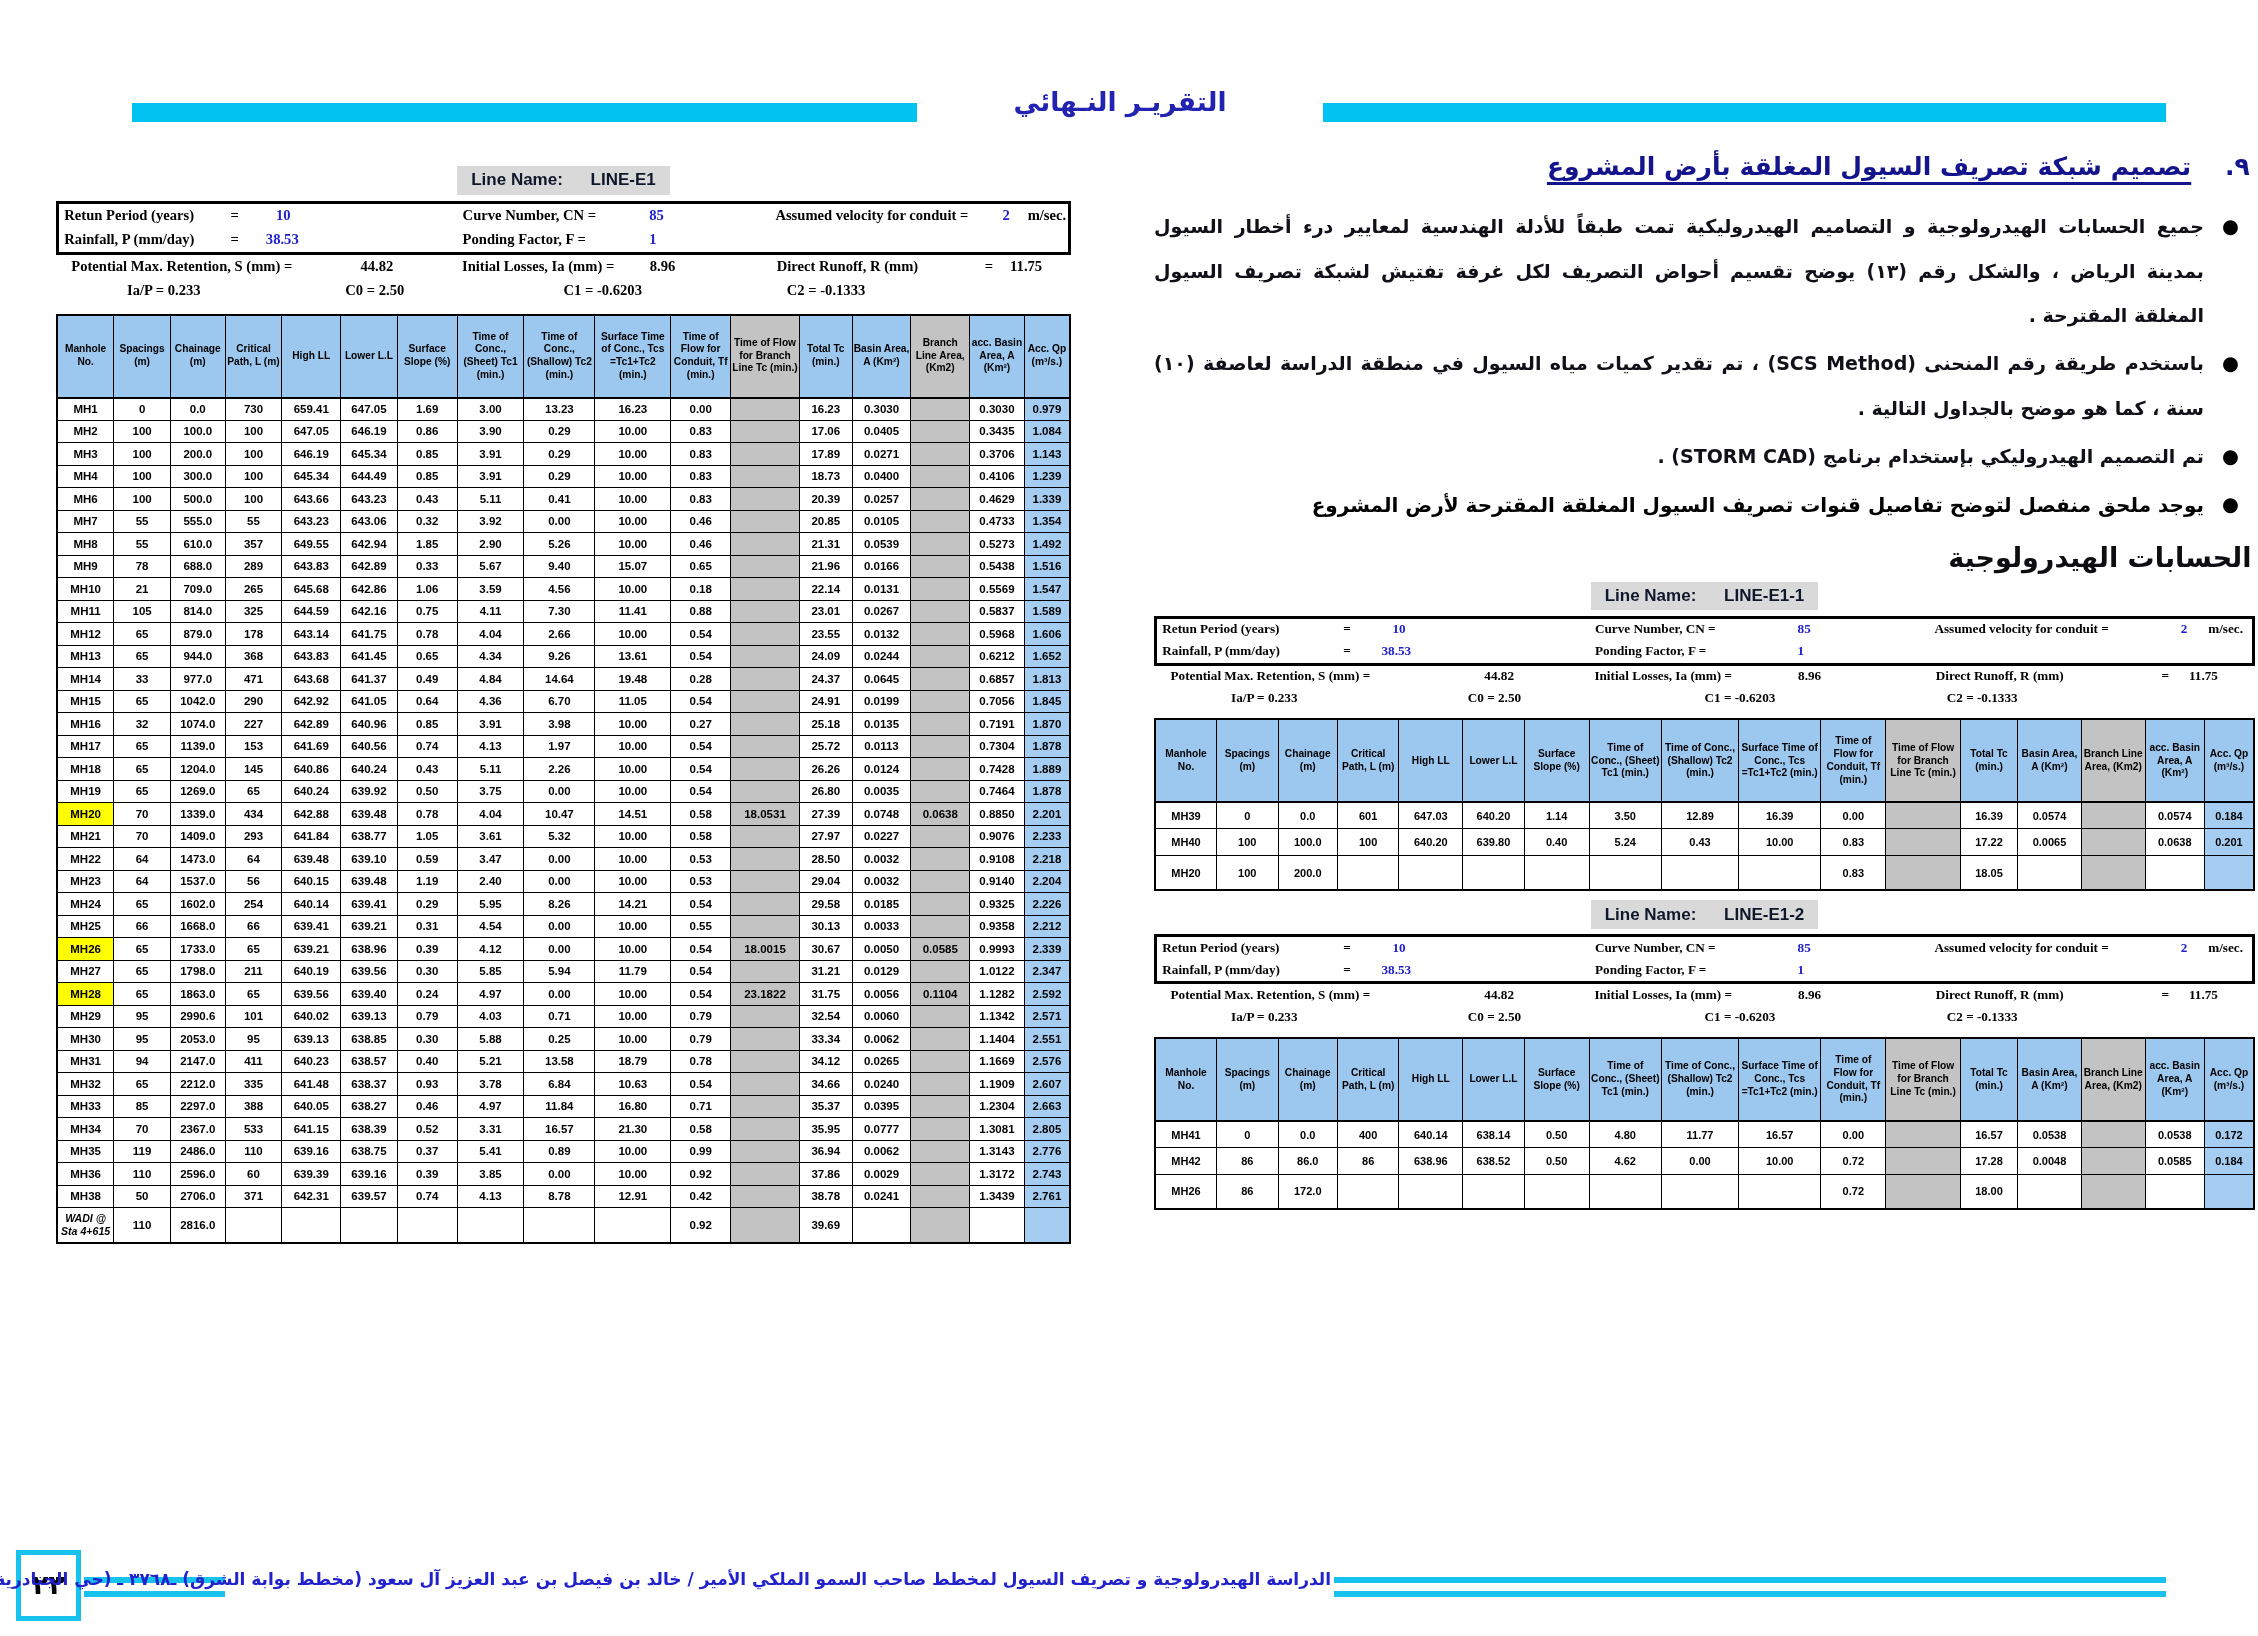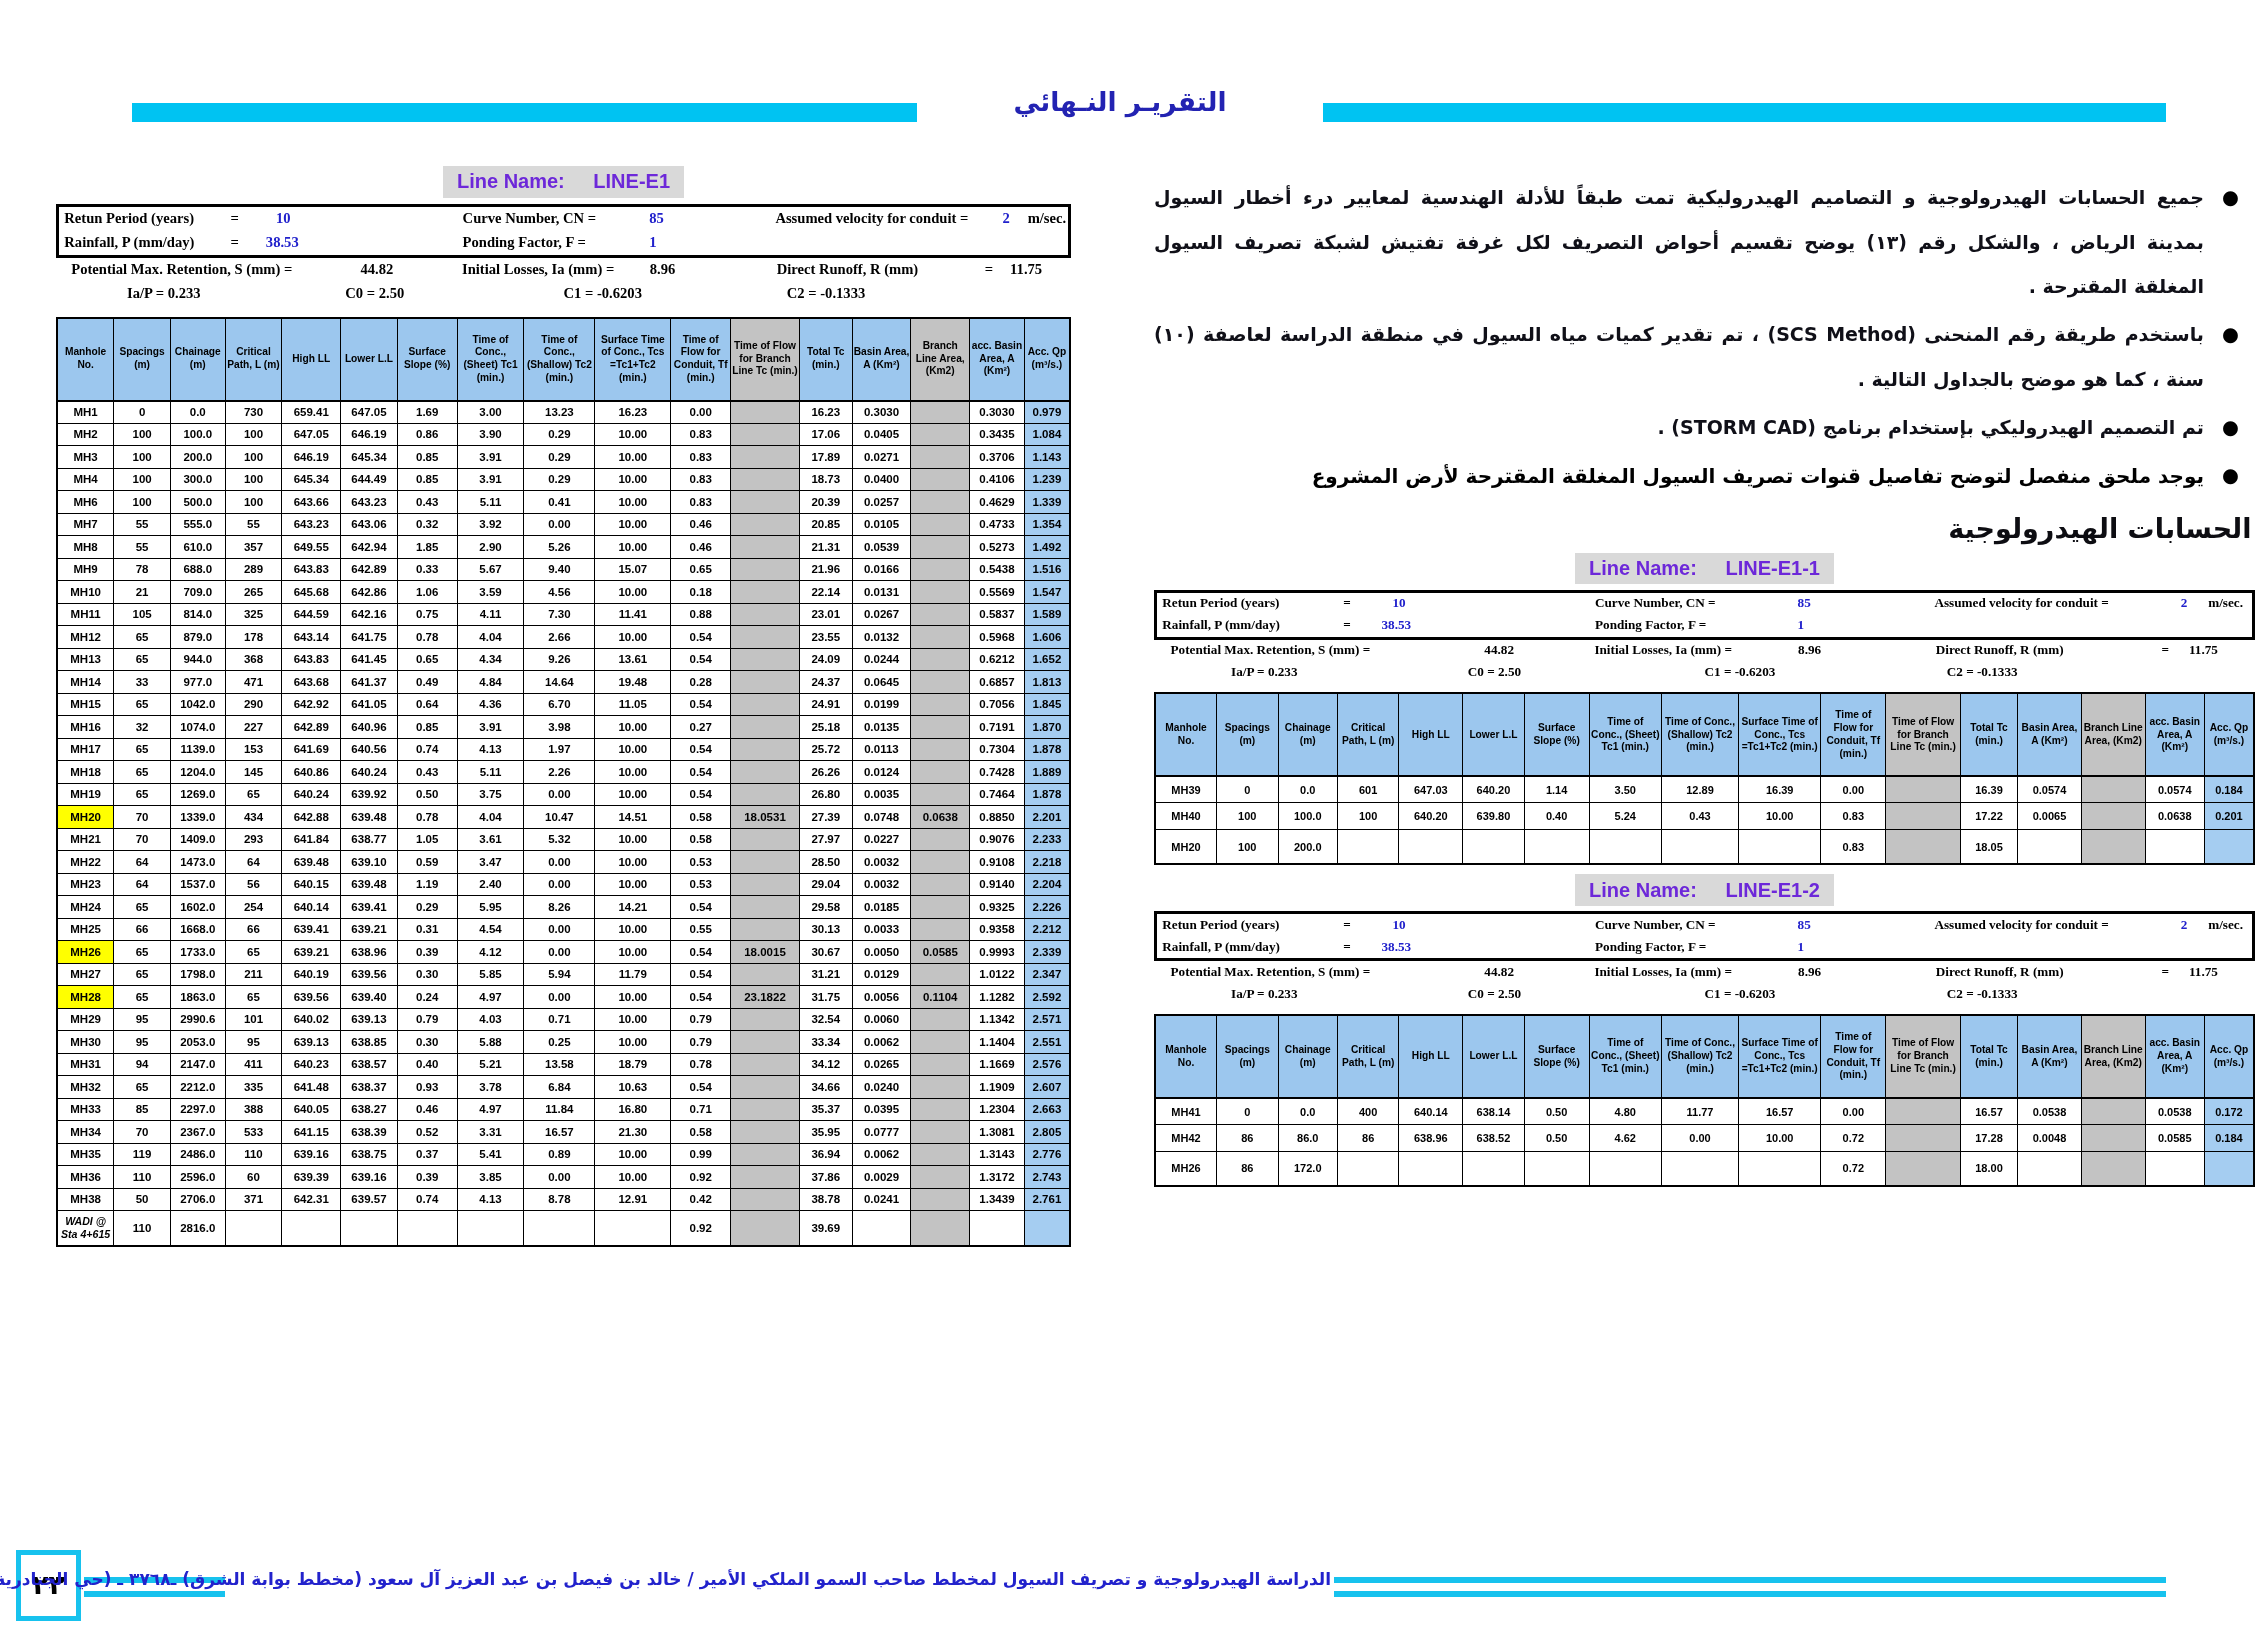--- a/index.html
+++ b/index.html
@@ -7,21 +7,21 @@
   .page { position:relative; width:2258px; height:1637px; background:#ffffff; overflow:hidden; margin:0 auto; }
 
   
   .bar { position:absolute; height:18.5px; background:#00C3F2; }
   .bar-left  { left:132px; top:103px; width:785px; }
   .bar-right { left:1323px; top:103px; width:843px; }
   .report-title { position:absolute; left:992px; top:86px; width:256px; text-align:center;
     font-family:"DejaVu Sans", sans-serif; font-weight:bold; font-size:26.5px; color:#2323B2; direction:rtl; }
 
   
-  .line-label { display:inline-block; background:#D9D9D9; padding:4.4px 14px; font-weight:bold; font-size:20px; color:#6d28d9; }
+  .line-label { display:inline-block; background:#D9D9D9; padding:4.4px 14px; font-weight:bold; font-size:17px; color:#0f172a; }
   .line-label .lv { margin-left:23px; }
   .label-row { text-align:center; }
 
   
   .params { width:100%; font-family:"Liberation Serif", serif; font-weight:bold; color:#000; }
   .pbox { border:3.5px solid #000; }
   .prow { position:relative; height:24px; }
   .prow span { position:absolute; top:2.6px; white-space:nowrap; font-size:14.6px; }
   .sub .prow span { font-size:13.2px; }
   .sub .prow { height:22px; }
@@ -873,20 +873,24 @@
               <td class="gray"></td>
               <td class=""></td>
               <td class="qp"></td>
             </tr>
           </tbody>
         </table>
       </div>
   </section>
 
   <section class="right-col">
+    <div class="sec-heading">
+      <span class="h-num">٩.</span>
+      <span class="h-text">تصميم شبكة تصريف السيول المغلقة بأرض المشروع</span>
+    </div>
 
     <ul class="bullets">
       <li>
         <span class="dot">●</span>
         <span>جميع الحسابات الهيدرولوجية و التصاميم الهيدروليكية تمت طبقاً للأدلة الهندسية لمعايير درء أخطار السيول بمدينة الرياض ، والشكل رقم (١٣) يوضح تقسيم أحواض التصريف لكل غرفة تفتيش لشبكة تصريف السيول المغلقة المقترحة .</span>
       </li>
       <li>
         <span class="dot">●</span>
         <span>باستخدم طريقة رقم المنحنى (SCS Method) ، تم تقدير كميات مياه السيول في منطقة الدراسة لعاصفة (١٠) سنة ، كما هو موضح بالجداول التالية .</span>
       </li>

